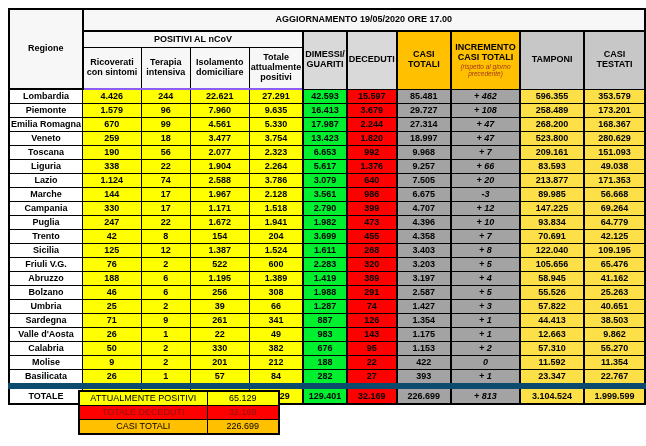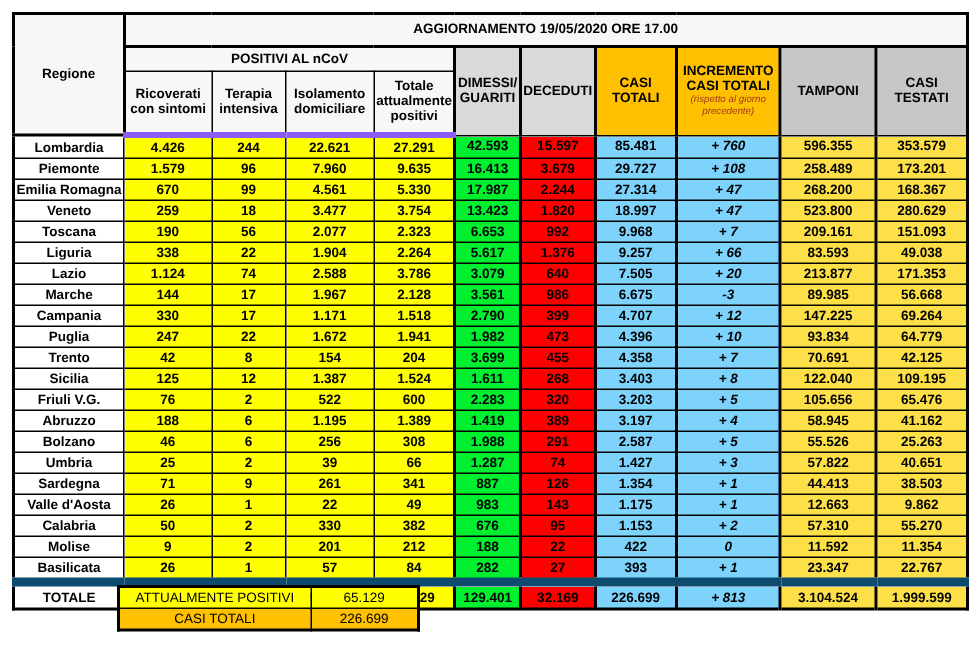--- a/index.html
+++ b/index.html
@@ -15,32 +15,32 @@
   
   thead th{font-weight:700;line-height:1.1;}
   .title-cell{font-size:11px;height:20px;background:#f7f7f7;}
   .h-light{background:#f7f7f7;margin-top:44px;}
   .h-gray{background:#d9d9d9;}
   .h-gray2{background:#c7c7c7;}
   .h-orange{background:#ffc000;}
   .group-cell{height:15px;font-size:9px;}
   .sub-row th{height:40px;font-size:8.5px;white-space:normal;}
   .note{font-size:6.5px;font-weight:400;font-style:italic;color:#a33b1b;line-height:1.15;}
-  thead tr:last-child th{border-bottom:4px solid #8b5cf6;}
+  thead tr:last-child th{border-bottom:2px solid #8b5cf6;}
   thead tr:first-child th{border-bottom:2px solid #000;}
 
   
   .thick-l{border-left-width:2px !important;}
 
   
   .cell-region{background:#ffffff;font-weight:700;}
   .bg-yellow{background:#ffff00;}
   .bg-green{background:#00ef2e;}
   .bg-red{background:#ff0000;color:#8b1414;}
-  .bg-orange{background:#7dd3fc;}
+  .bg-orange{background:#a3a3a3;}
   .bg-gray{background:#fde047;}
   td.reg{font-weight:400;}
   td.inc{font-style:italic;color:#9c3b16;}
   tr.total-row td{font-weight:bold;border-top:6px solid #0c4a6e;height:14px;}
 
   
   table.summary{position:absolute;left:78px;top:390px;border-collapse:collapse;table-layout:fixed;
              border:2px solid #000;}
   table.summary td{border:1px solid #000;text-align:center;font-size:9px;font-weight:400;
              height:13px;line-height:13px;padding:0 2px;white-space:nowrap;}
@@ -95,21 +95,21 @@
     <tbody>
         <tr>
           <td class="cell-region">Lombardia</td>
           <td class="bg-yellow reg">4.426</td>
           <td class="bg-yellow reg">244</td>
           <td class="bg-yellow reg">22.621</td>
           <td class="bg-yellow">27.291</td>
           <td class="bg-green thick-l">42.593</td>
           <td class="bg-red thick-l">15.597</td>
           <td class="bg-orange thick-l">85.481</td>
-          <td class="bg-orange inc thick-l">+ 760</td>
+          <td class="bg-orange inc thick-l">+ 462</td>
           <td class="bg-gray thick-l">596.355</td>
           <td class="bg-gray thick-l">353.579</td>
         </tr>
         <tr>
           <td class="cell-region">Piemonte</td>
           <td class="bg-yellow reg">1.579</td>
           <td class="bg-yellow reg">96</td>
           <td class="bg-yellow reg">7.960</td>
           <td class="bg-yellow">9.635</td>
           <td class="bg-green thick-l">16.413</td>
@@ -386,19 +386,23 @@
     <colgroup>
         <col style="width:128px">
         <col style="width:72px">
       </colgroup>
     <tbody>
         <tr>
       <td class="sum-yellow">ATTUALMENTE POSITIVI</td>
       <td class="sum-yellow">65.129</td>
     </tr>
     <tr>
+      <td class="sum-red">TOTALE DECEDUTI</td>
+      <td class="sum-red">32.169</td>
+    </tr>
+    <tr>
       <td class="sum-orange">CASI TOTALI</td>
       <td class="sum-orange">226.699</td>
     </tr>
   </tbody>
     </table>
 
 </div>
 
 </body></html>

